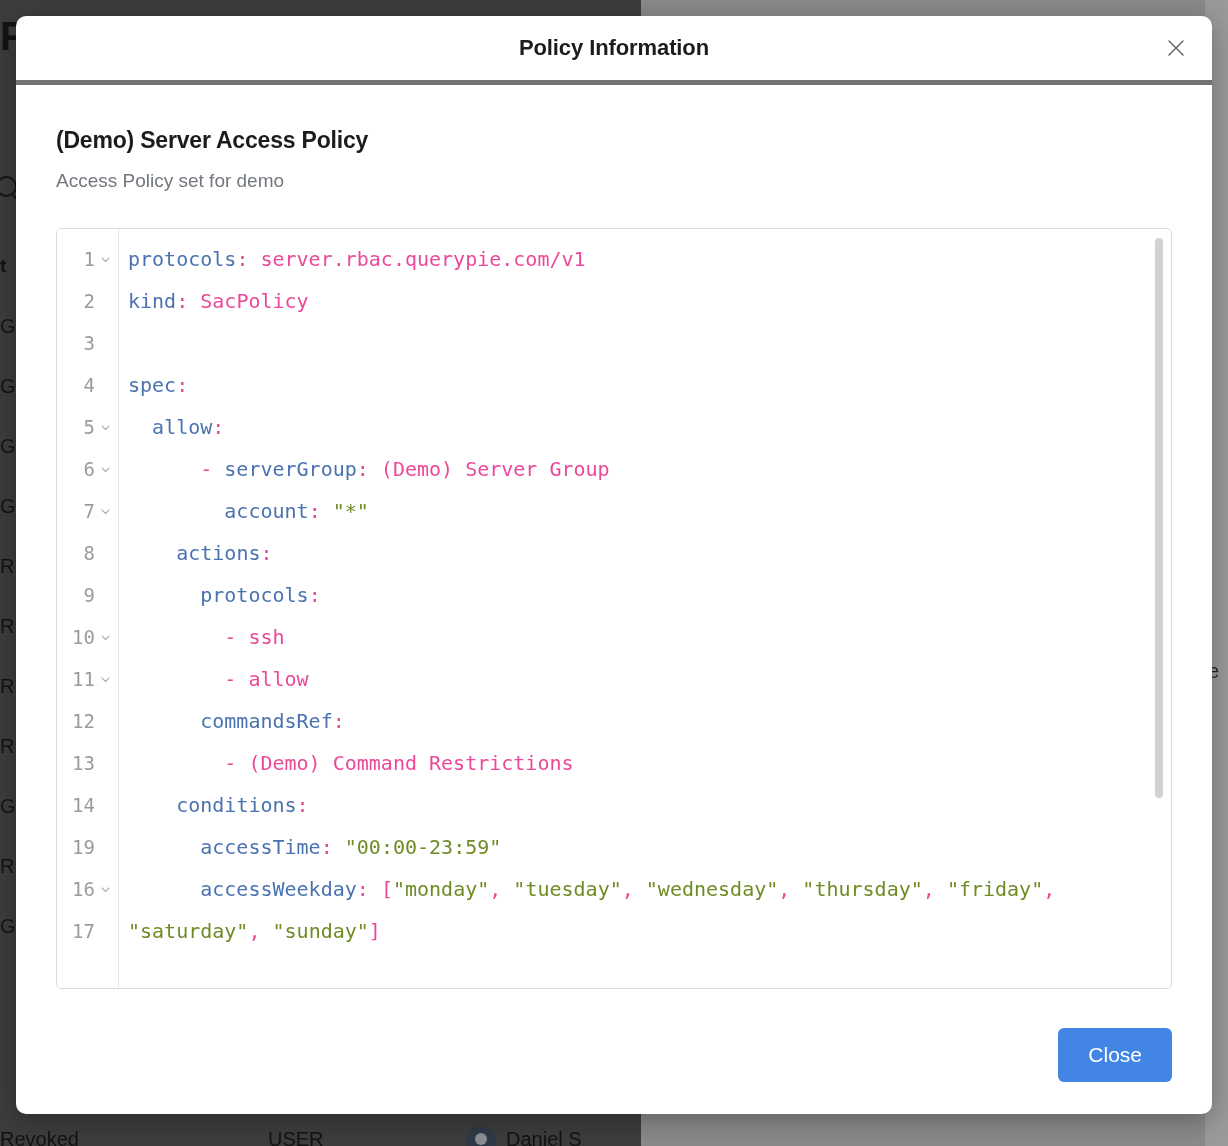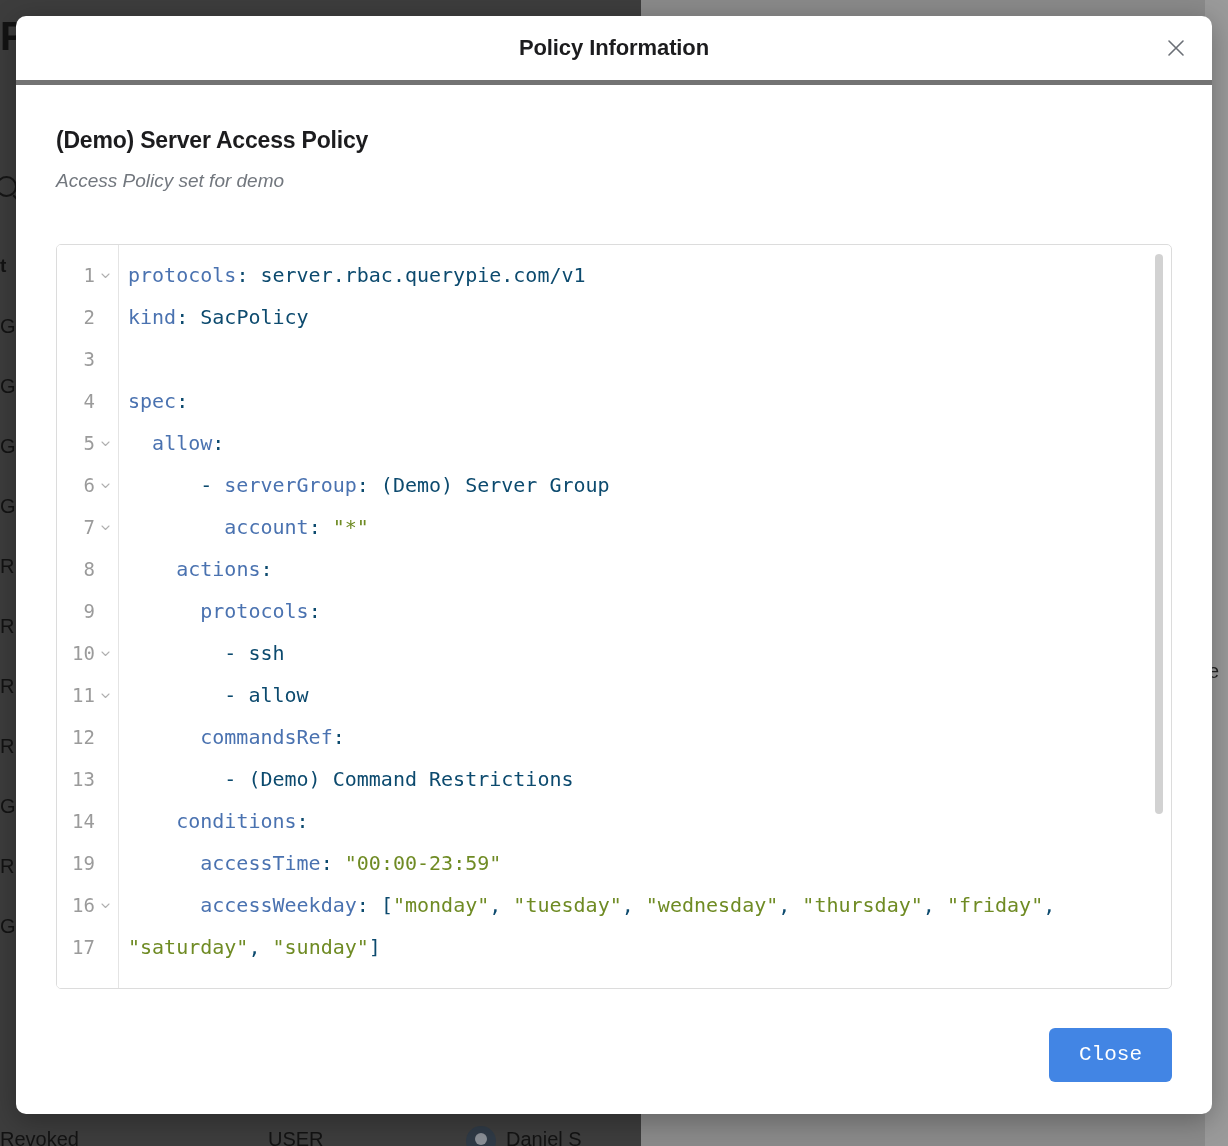--- a/index.html
+++ b/index.html
@@ -139,22 +139,21 @@
   .policy-name {
     font-size: 23px;
     font-weight: bold;
     color: #1c1c1e;
     letter-spacing: -0.2px;
     margin: 0 0 16px 0;
   }
   .policy-desc {
     font-size: 19px;
     color: #72777e;
-    margin: 0 0 52px 0;
-    font-style: italic;
+    margin: 0 0 36px 0;
   }
 
   
   .code-box {
     position: relative;
     border: 1px solid #dcdcdc;
     border-radius: 5px;
     background: #ffffff;
     flex: 1;
     min-height: 0;
@@ -209,21 +208,21 @@
     color: #3c3c3c;
     font-family: "DejaVu Sans Mono", monospace;
     letter-spacing: 0px;
   }
   .code-line.wrapped {
     height: auto;
     white-space: pre-wrap;
   }
   .tok-key   { color: #4a72b0; }
   .tok-str   { color: #6f8b24; }
-  .tok-plain { color: #0c4a6e; }
+  .tok-plain { color: #ec4899; }
 
   .code-scrollbar {
     position: absolute;
     right: 8px;
     top: 9px;
     width: 8px;
     height: 560px;
     border-radius: 4px;
     background: #d2d2d2;
     cursor: pointer;
@@ -238,21 +237,21 @@
     justify-content: flex-end;
     padding: 0 40px;
     box-sizing: border-box;
   }
   .btn-close {
     background: #4285e4;
     color: #ffffff;
     border: none;
     border-radius: 6px;
     font-size: 21px;
-    font-family: Liberation Mono, monospace;
+    font-family: Liberation Sans, sans-serif;
     padding: 14px 30px;
     cursor: pointer;
     line-height: 1.2;
   }
 </style>
 </head>
 <body>
 
 <div id="backdrop">
   <div class="bg-left-panel"></div>

